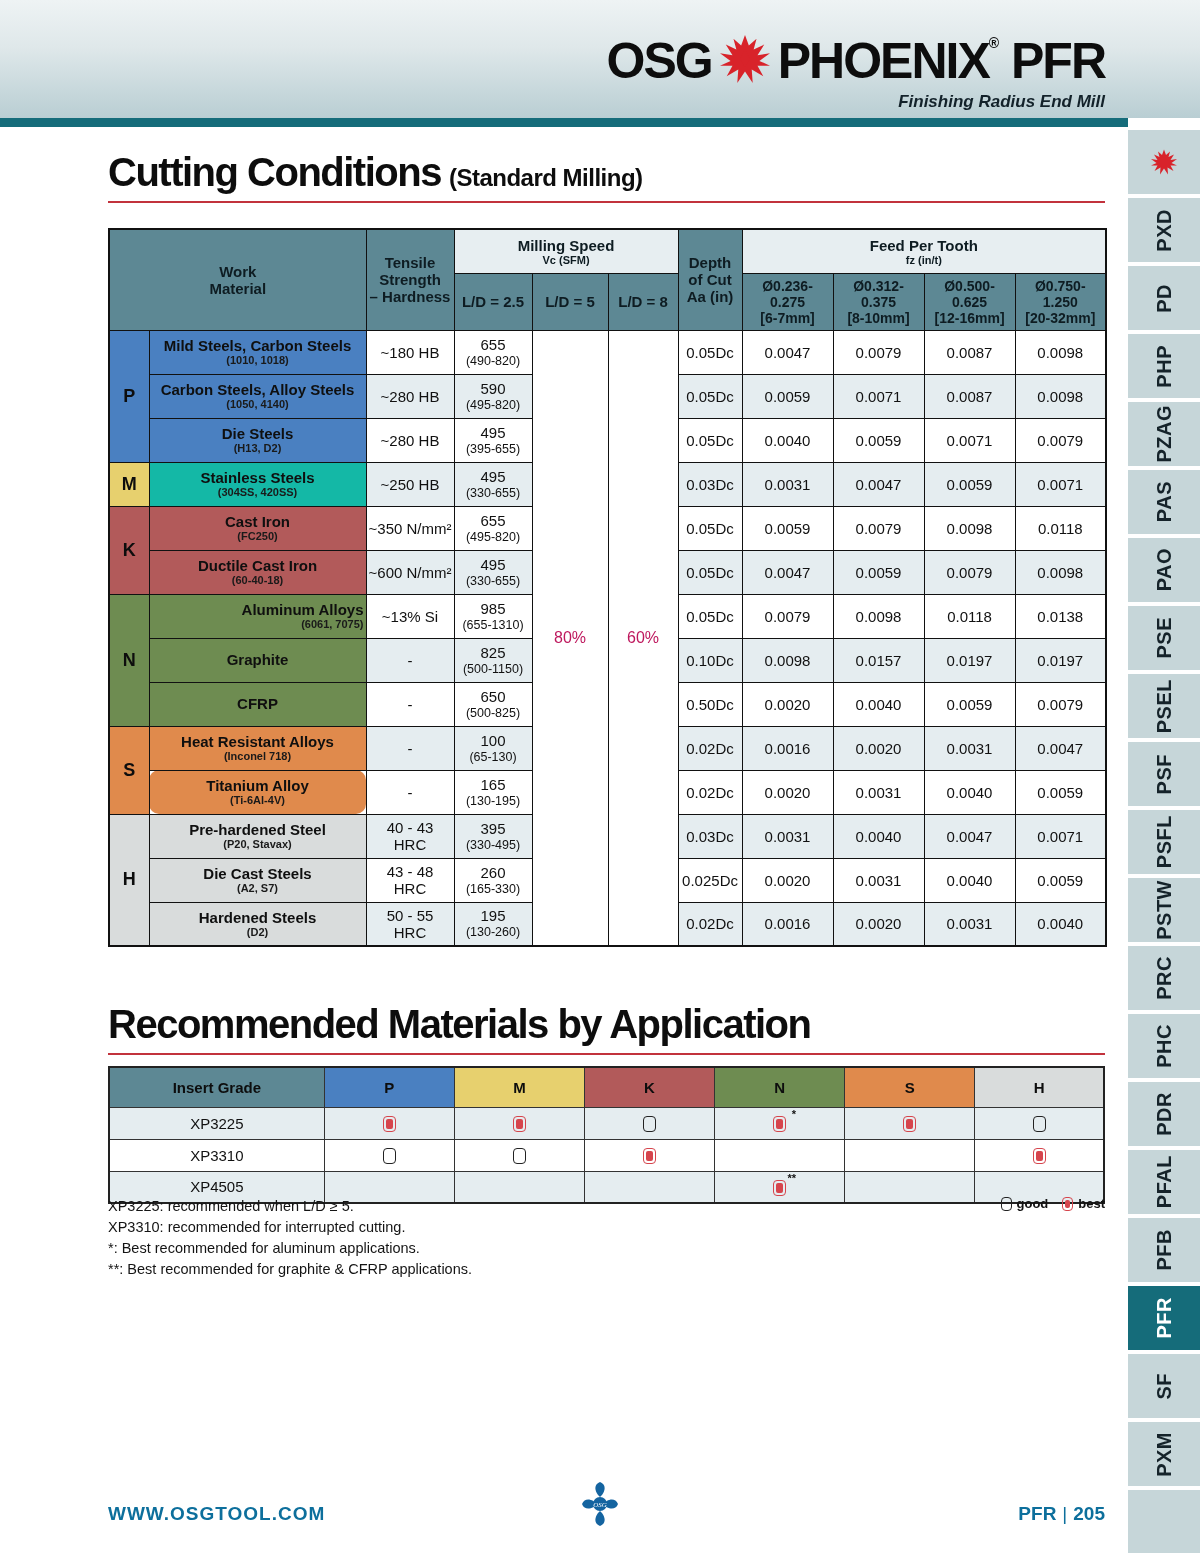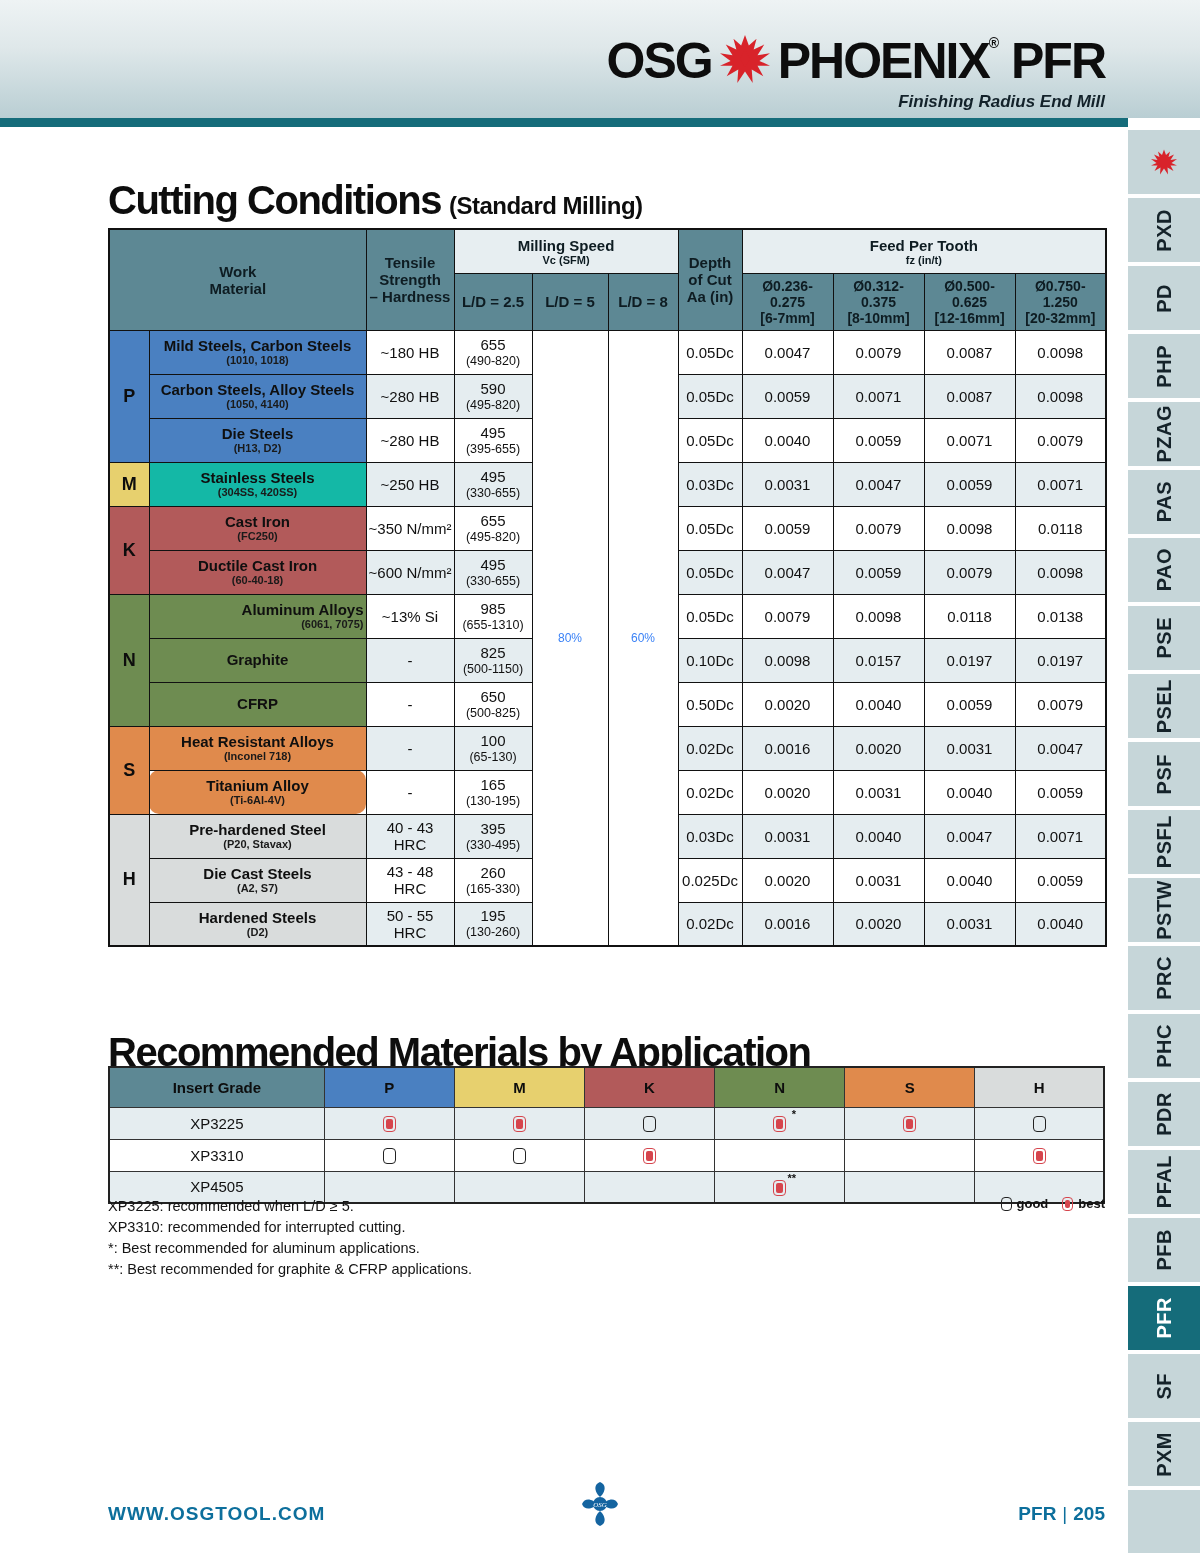--- a/index.html
+++ b/index.html
@@ -21,21 +21,21 @@
   
   .sidebar { position:absolute; left:1128px; top:130px; width:72px; }
   .side-tab { height:64px; margin-bottom:4px; background:#c6d6d9;
     display:flex; align-items:center; justify-content:center; }
   .side-tab span { writing-mode:vertical-rl; transform:rotate(180deg);
     font-size:20px; font-weight:bold; color:#15232a; letter-spacing:.5px; }
   .side-tab.active { background:#156c7a; }
   .side-tab.active span { color:#fff; }
   
   .sec-title { position:absolute; left:108px; width:997px;
-    border-bottom:2px solid #c2323c; padding-bottom:6px;margin-top:28px; }
+    border-bottom:2px solid #c2323c; padding-bottom:6px; }
   .sec-title h1 { display:inline; font-size:40px; font-weight:800; letter-spacing:-1.5px; color:#0d0d0d; }
   .sec-title .sub { font-size:24px; font-weight:800; letter-spacing:-0.5px; margin-left:8px; color:#0d0d0d; }
   
   table { border-collapse:collapse; table-layout:fixed; }
   .ct { position:absolute; top:228px; left:108px; width:997px; border:2px solid #111; }
   .ct th, .ct td { border:1.5px solid #111; text-align:center; vertical-align:middle; padding:1px 2px; }
   .ct th { font-weight:bold; }
   .hdr-dark { background:#5d8894; color:#0e1c22; font-size:15px; }
   .hdr-light { background:#e7eef1; color:#0e1c22; font-size:15px; }
   .hdr-light .unit, .hdr-dark .unit { font-size:11px; font-weight:bold; }
@@ -43,21 +43,21 @@
   .row-h1 { height:44px; } .row-h2 { height:57px; }
   .ct tbody tr { height:44px; }
   .cell-alt { background:#e5edf0; }
   .cell-white { background:#ffffff; }
   .letter-cell { font-size:18px; font-weight:bold; color:#0d0d0d; }
   .mat-cell .name { font-weight:bold; font-size:15px; color:#0f0f0f; line-height:1.15; }
   .mat-cell .subn { font-weight:bold; font-size:11px; color:#1a1a1a; line-height:1.2; }
   .val-cell { font-size:15px; color:#111; }
   .speed-cell .v { font-size:15px; line-height:1.2; }
   .speed-cell .r { font-size:12.5px; line-height:1.2; }
-  .merged-pct { background:#fff; font-size:12px; color:#3b82f6; }
+  .merged-pct { background:#fff; font-size:16px; color:#be185d; }
   
   .at { position:absolute; top:1066px; left:108px; width:997px; border:2px solid #222; }
   .at th, .at td { border:1.5px solid #333; text-align:center; vertical-align:middle; }
   .at th { height:40px; font-size:15px; font-weight:bold; color:#0d0d0d; }
   .at td { height:32px; font-size:15px; }
   .sym { display:inline-block; width:13px; height:16px; border:1.7px solid #222;
     border-radius:4px; vertical-align:middle; position:relative; }
   .sym.best { border-color:#d6454d; }
   .sym.best::after { content:""; position:absolute; left:2px; right:2px; top:2px; bottom:2px;
     background:#d6454d; border-radius:2px; }

